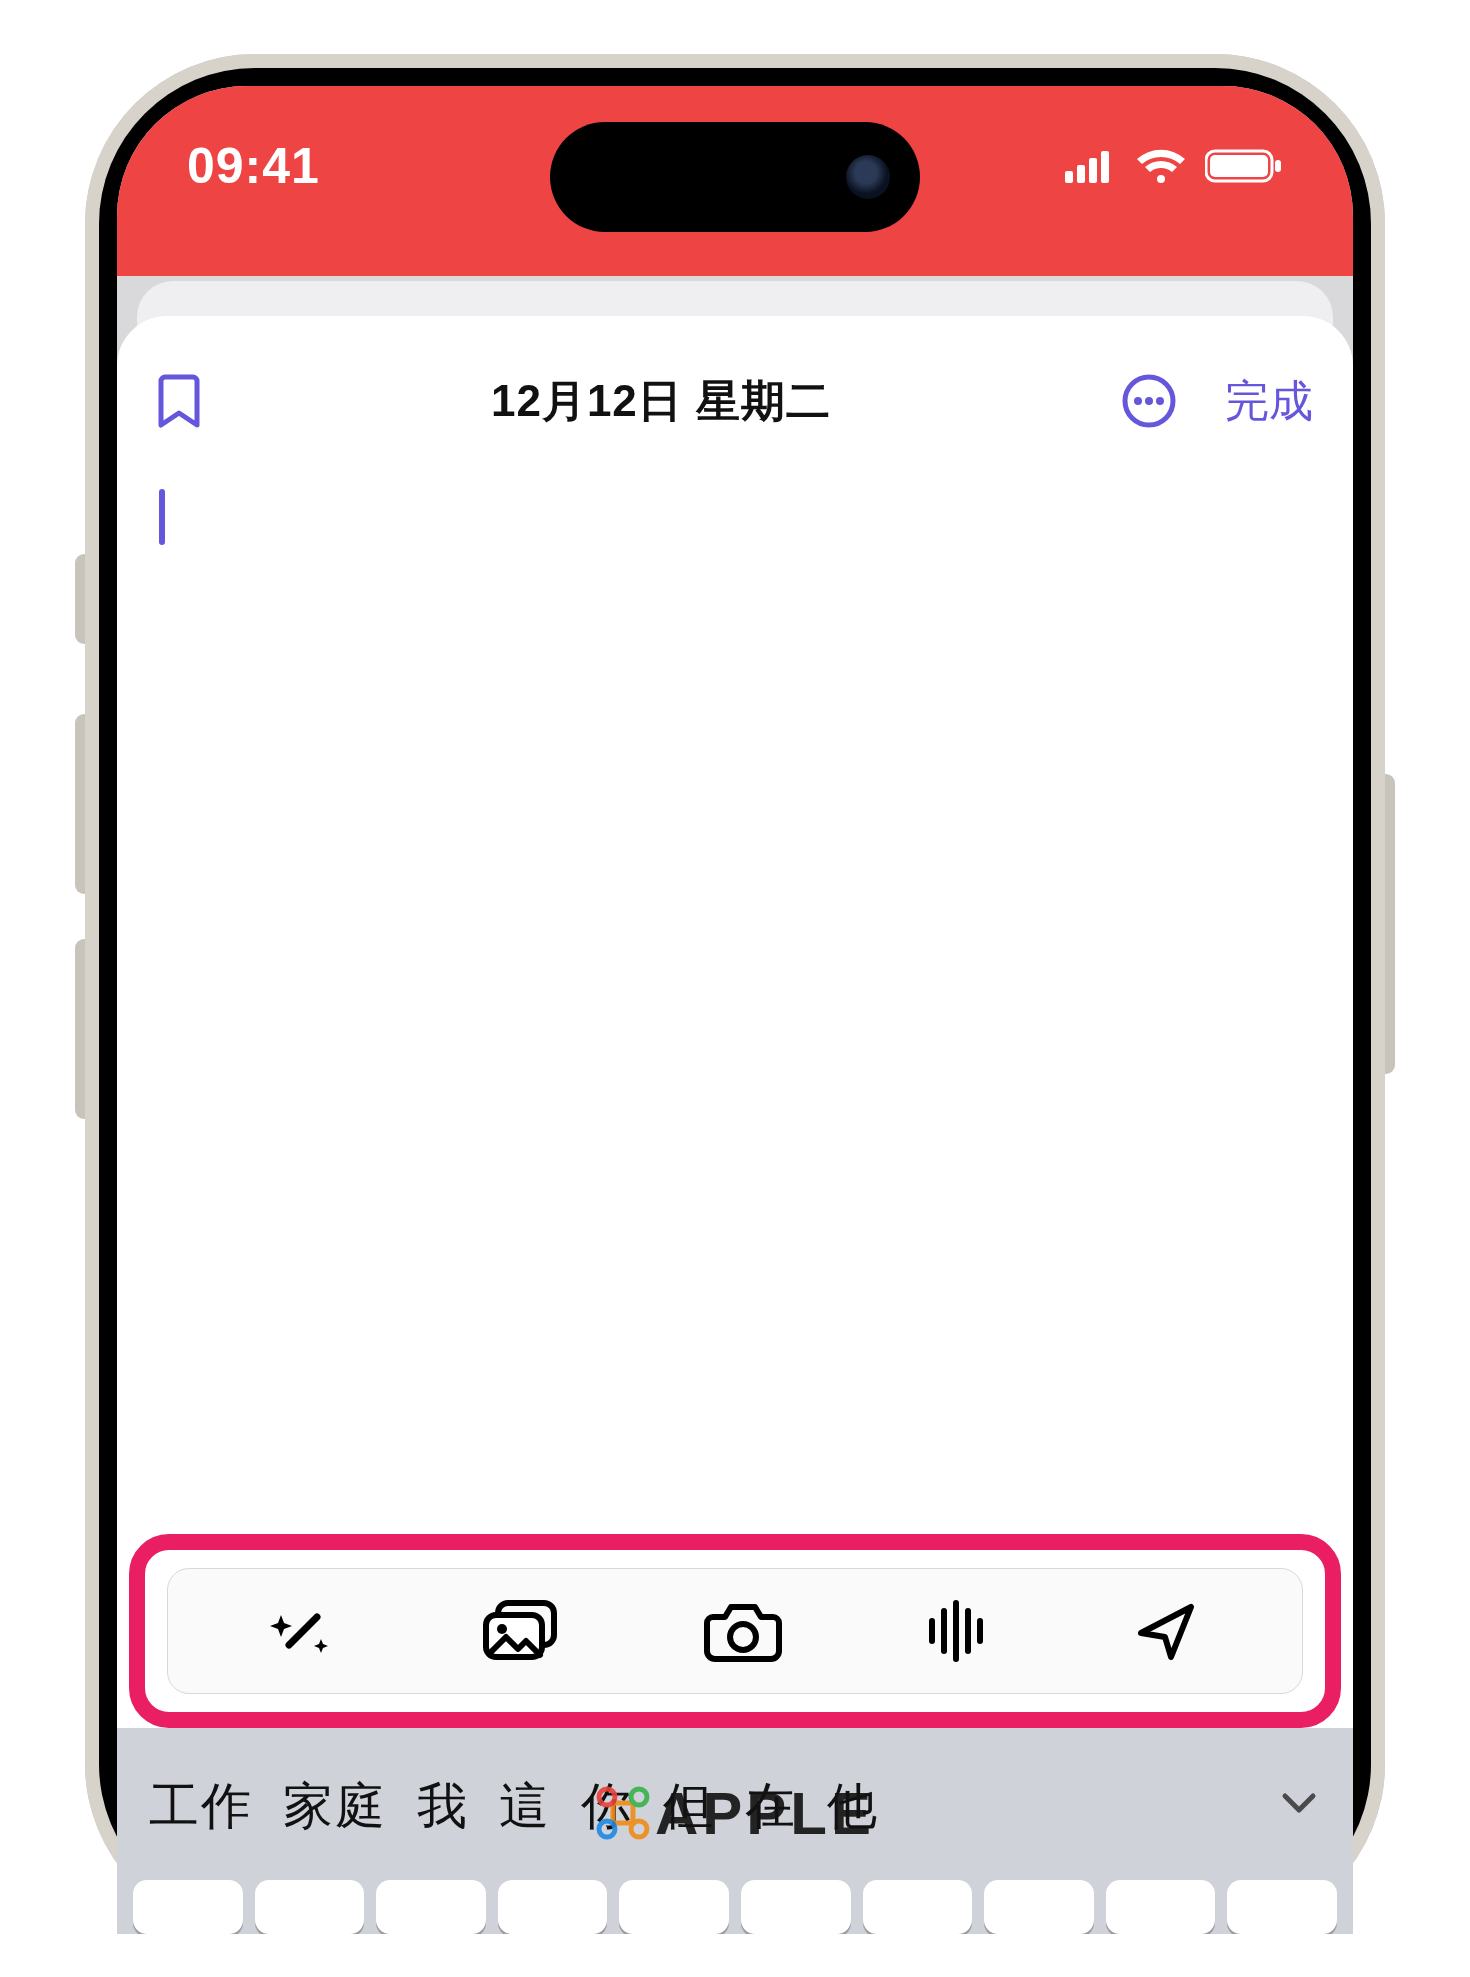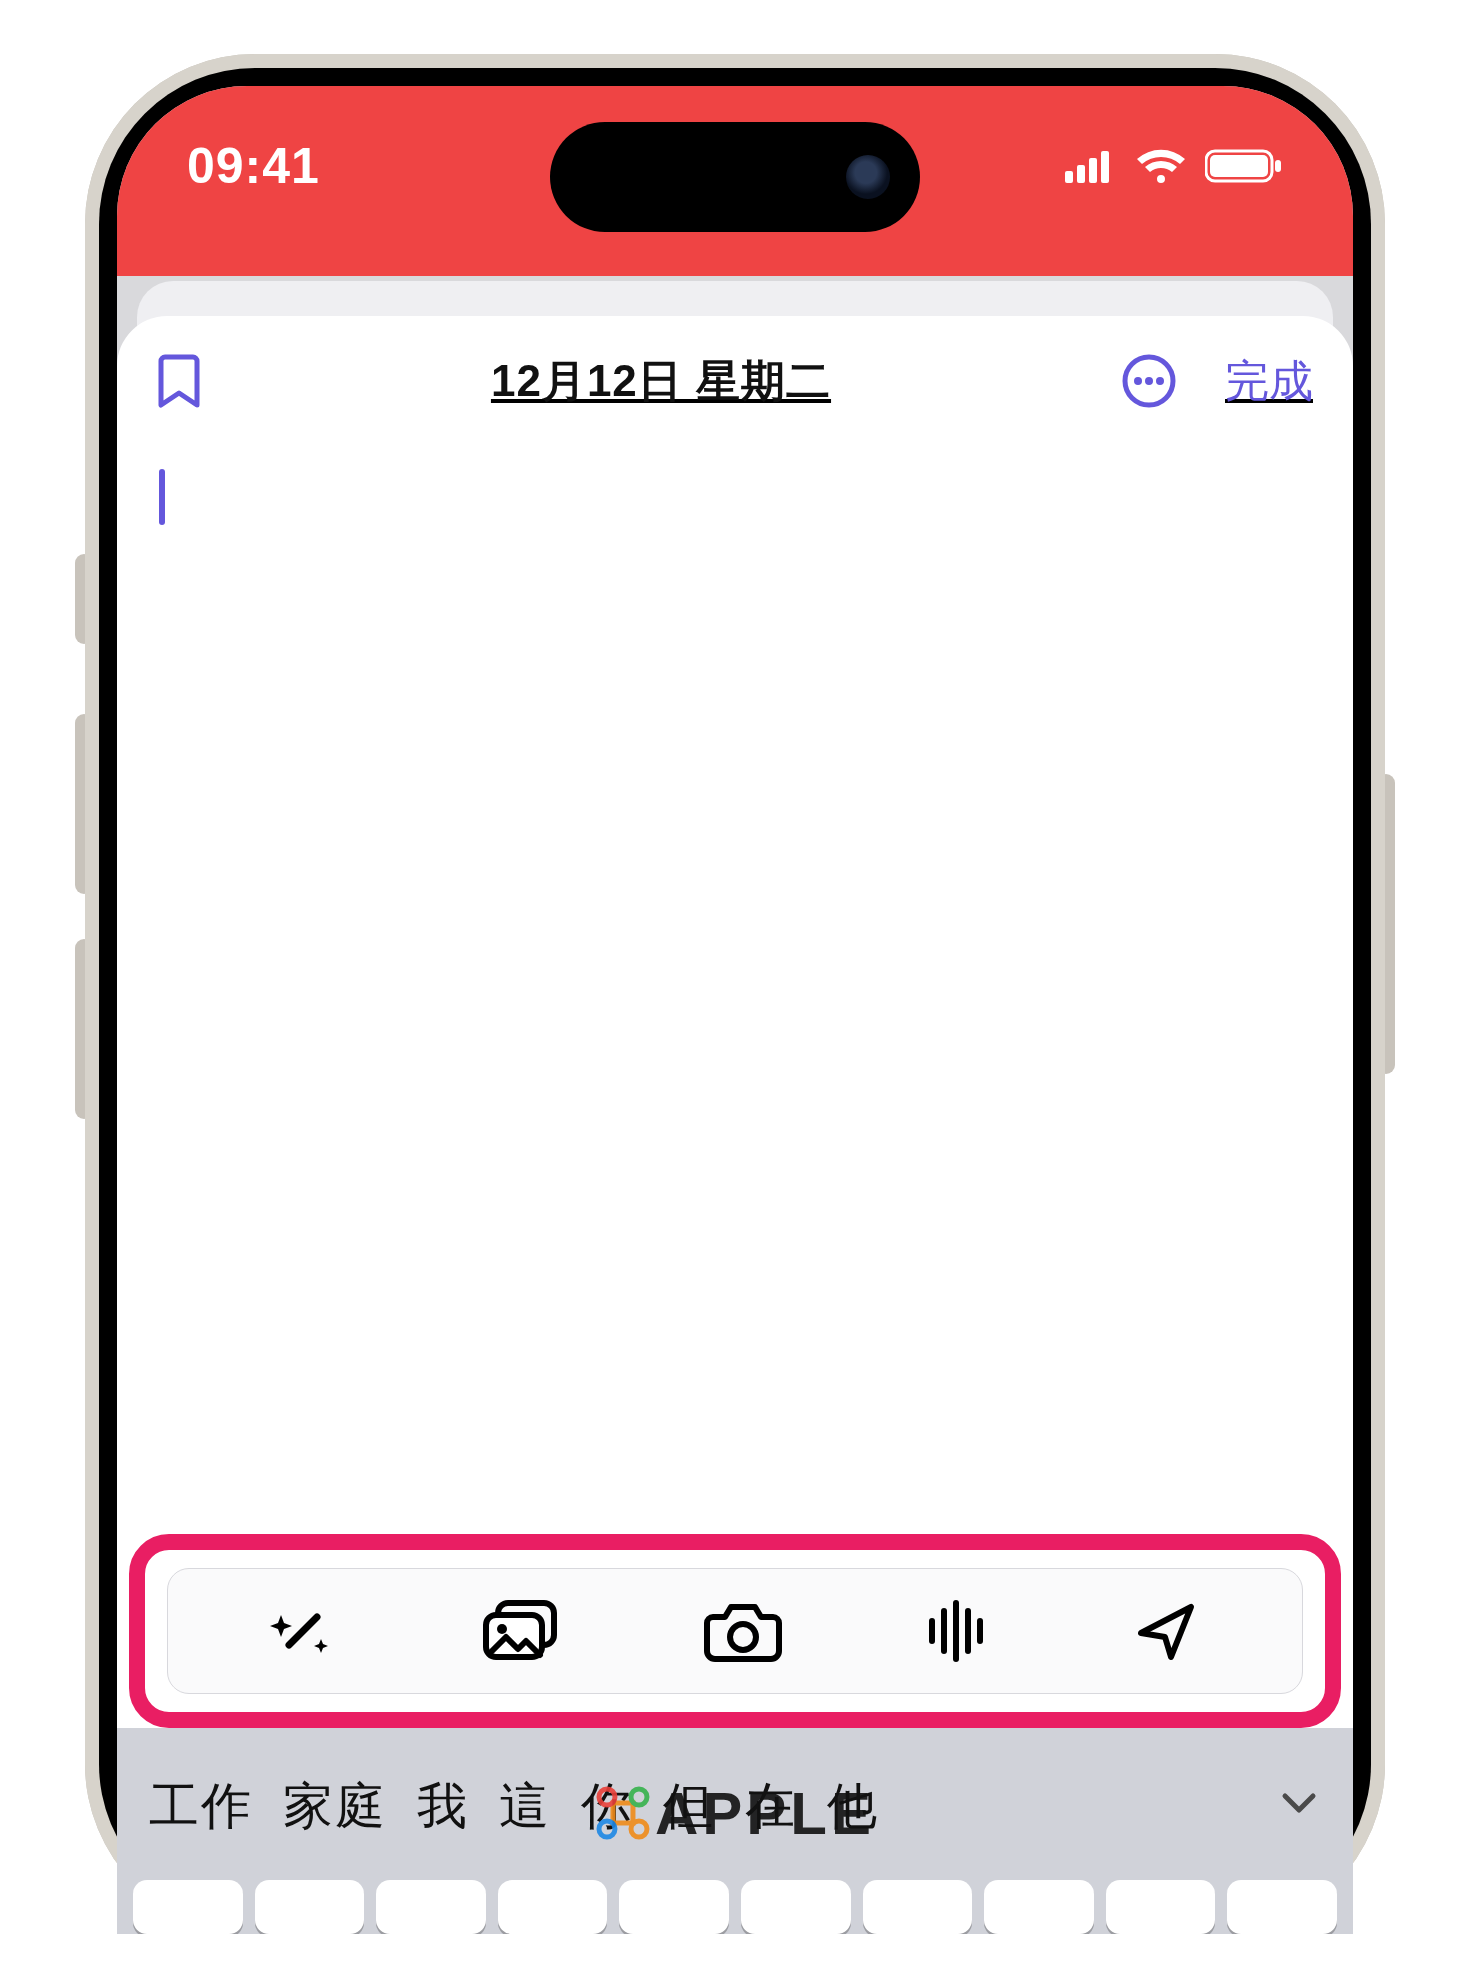--- a/index.html
+++ b/index.html
@@ -113,22 +113,21 @@
     border-radius: 50px 50px 0 0;
     display: flex;
     flex-direction: column;
   }
 
   
   .header {
     display: flex;
     align-items: center;
     justify-content: space-between;
-    padding: 36px 40px 20px 40px;
-    text-decoration: underline;
+    padding: 56px 40px 20px 40px;
   }
   .header .title {
     flex: 1;
     text-align: center;
     font-size: 44px;
     font-weight: 600;
     color: #111;
     letter-spacing: 1px;
   }
   .header .right {

